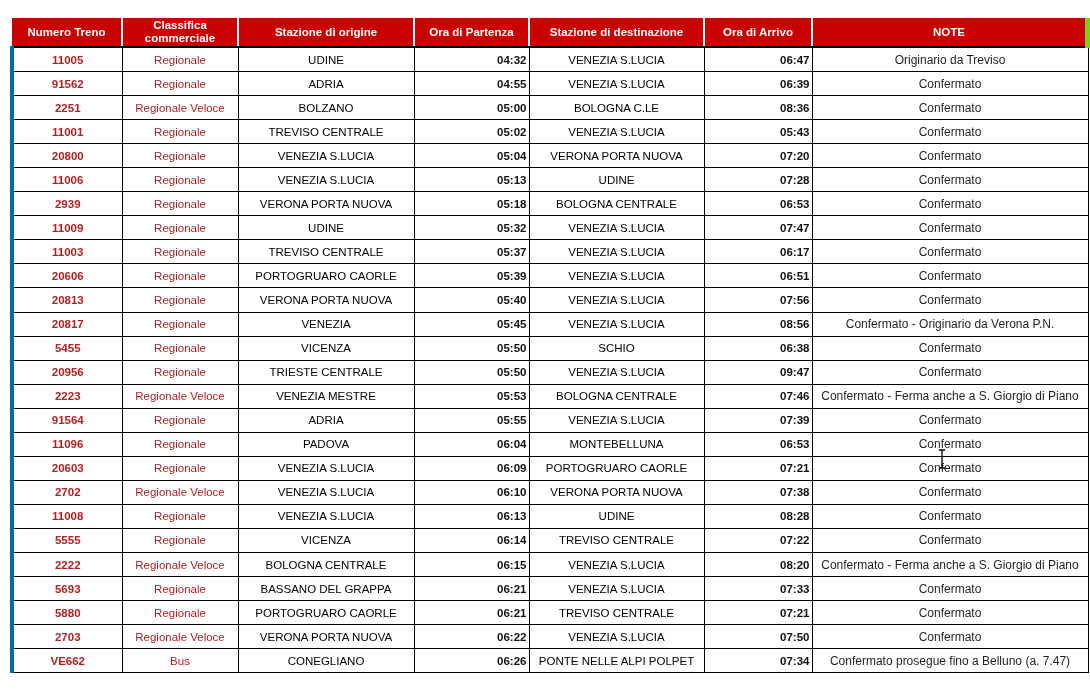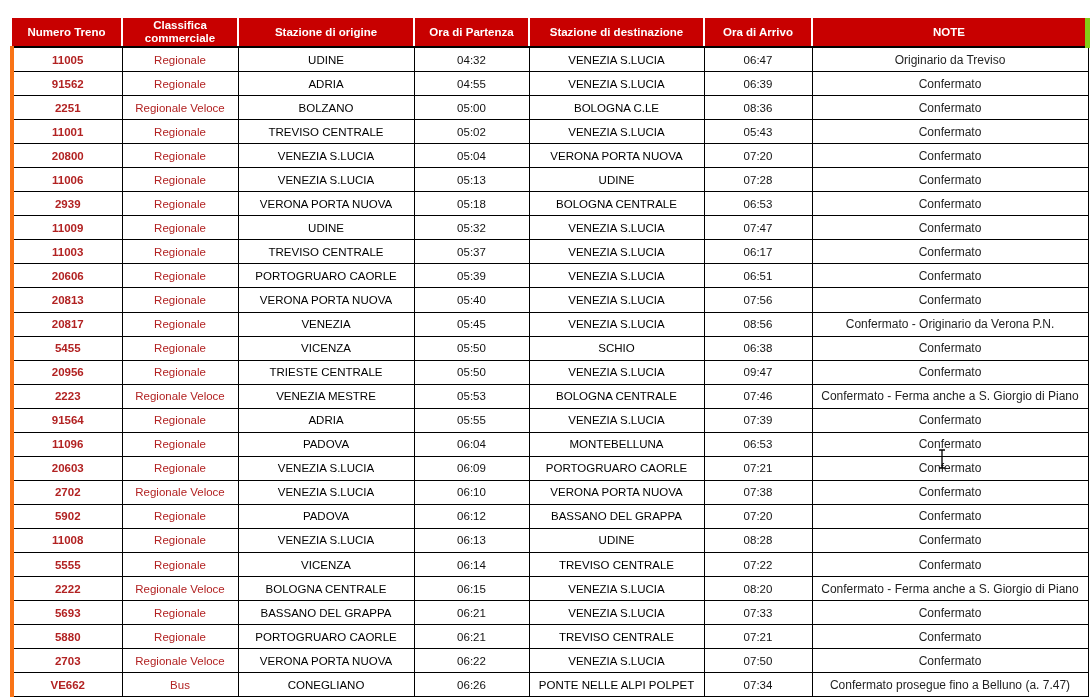--- a/index.html
+++ b/index.html
@@ -43,26 +43,26 @@
     text-align: center;
     vertical-align: middle;
     height: 23.05px;
     padding: 0 2px;
     font-size: 11.5px;
     white-space: nowrap;
     overflow: hidden;
     background: #ffffff;
   }
   tbody tr > td:first-child {
-    border-left: 4px solid #f97316;
+    border-left: 4px solid #0369a1;
   }
   td.c-num  { color: #b22222; font-weight: bold; }
   td.c-cat  { color: #b22222; font-weight: normal; }
   td.c-sta  { color: #000000; font-weight: normal; }
-  td.c-time { color: #111111; font-weight: normal; }
+  td.c-time { color: #111111; font-weight: bold; text-align: right; }
   td.c-note { color: #1f1f1f; font-weight: normal; font-size: 12px; }
   .ibeam-cursor {
     position: absolute;
     left: 938px;
     top: 449px;
     width: 8px;
     height: 20px;
     pointer-events: none;
   }
 </style>
@@ -257,29 +257,20 @@
         <tr>
           <td class="c-num">2702</td>
           <td class="c-cat">Regionale Veloce</td>
           <td class="c-sta">VENEZIA S.LUCIA</td>
           <td class="c-time">06:10</td>
           <td class="c-sta">VERONA PORTA NUOVA</td>
           <td class="c-time">07:38</td>
           <td class="c-note">Confermato</td>
         </tr>
         <tr>
-          <td class="c-num">5902</td>
-          <td class="c-cat">Regionale</td>
-          <td class="c-sta">PADOVA</td>
-          <td class="c-time">06:12</td>
-          <td class="c-sta">BASSANO DEL GRAPPA</td>
-          <td class="c-time">07:20</td>
-          <td class="c-note">Confermato</td>
-        </tr>
-        <tr>
           <td class="c-num">11008</td>
           <td class="c-cat">Regionale</td>
           <td class="c-sta">VENEZIA S.LUCIA</td>
           <td class="c-time">06:13</td>
           <td class="c-sta">UDINE</td>
           <td class="c-time">08:28</td>
           <td class="c-note">Confermato</td>
         </tr>
         <tr>
           <td class="c-num">5555</td>

